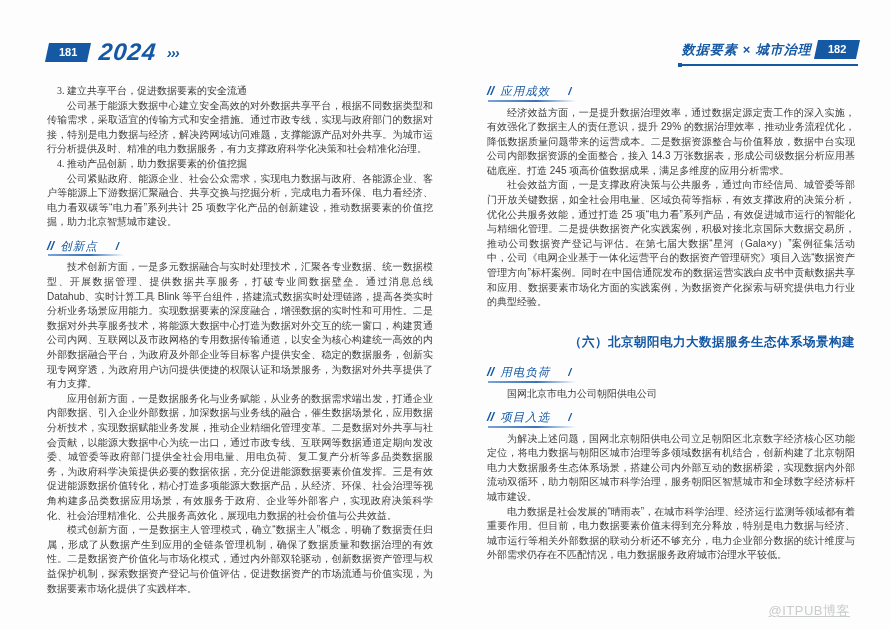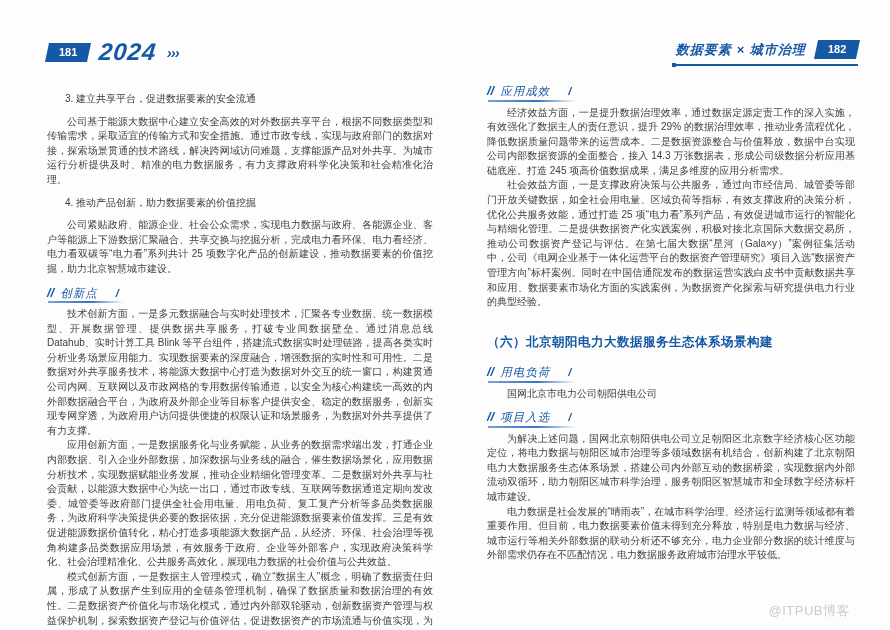--- a/index.html
+++ b/index.html
@@ -25,21 +25,21 @@
   .page-badge .unskew{display:inline-block;transform:skewX(12deg);}
   .logo{
     color:#1558a4;font-size:24px;font-weight:900;font-style:italic;
     letter-spacing:1px;transform:skewX(-6deg);line-height:1;
   }
   .chevrons{
     color:#1558a4;font-size:15px;font-weight:900;font-style:italic;
     letter-spacing:-1px;line-height:1;
   }
   .header-right{
-    position:relative;display:flex;align-items:center;gap:10px;
+    position:relative;display:flex;align-items:center;gap:4px;
     padding-bottom:7px;
     text-align:right;
   }
   .h-title{
     color:#1558a4;font-size:13px;font-weight:bold;font-style:italic;
     letter-spacing:1px;line-height:1;
   }
   .h-underline{
     position:absolute;left:-4px;right:0;bottom:0;height:2.5px;
     background:#1558a4;
@@ -51,47 +51,47 @@
   
   .col{position:absolute;top:84px;}
   .col-left{left:47px;width:386px;}
   .col-right{left:487px;width:368px;}
   .body{
     margin:0;font-size:10px;line-height:14.6px;
     text-align:justify;color:#404040;
   }
   .ind{text-indent:2em;}
   .h-num{
-    margin:8px;font-size:10px;line-height:14.6px;color:#3a3a3a;
-    text-indent:1em;text-align:justify;
+    margin:0;font-size:10px;line-height:14.6px;color:#3a3a3a;
+    text-indent:1em;text-align:justify;font-family:Liberation Serif, serif;
   }
   
   .sec-badge{
     position:relative;display:flex;align-items:baseline;gap:6px;
     width:fit-content;margin:9px 0 8px;color:#1558a4;
   }
   .col-right .sec-badge.first{margin-top:0;}
   .b-slash{font-size:13px;font-weight:900;font-style:italic;line-height:1;}
   .b-label{font-size:11.5px;font-weight:normal;font-style:italic;letter-spacing:1px;line-height:1;}
   .b-tail{font-size:11px;font-weight:900;font-style:italic;margin-left:12px;line-height:1;}
   .sec-badge::after{
     content:"";position:absolute;left:1px;bottom:-4px;height:2px;
     width:calc(100% + 4px);
     background:linear-gradient(90deg,#7aa3d8 0%,#3a72ba 55%,rgba(58,114,186,0) 100%);
   }
   
   .sec6-title{
     margin:24px 0 15px;color:#1558a4;font-size:12.5px;font-weight:bold;
-    text-align:left;letter-spacing:0.5px;line-height:1.3;
+    text-align:right;letter-spacing:0.5px;line-height:1.3;
   }
   .applicant{margin-bottom:4px;}
   
   .watermark{
     position:absolute;right:40px;bottom:10px;
-    color:#c9cbcd;font-size:13px;letter-spacing:0.5px;
+    color:#c9cbcd;font-size:13px;letter-spacing:0.5px;text-decoration:underline;
   }
 </style>
 </head>
 <body>
 
 <div class="page">
 
   <div class="header">
     <div class="header-left">
       <span class="page-badge"><span class="unskew">181</span></span>
@@ -100,21 +100,21 @@
     </div>
     <div class="header-right">
       <span class="h-title">数据要素 × 城市治理</span>
       <span class="page-badge"><span class="unskew">182</span></span>
       <span class="h-underline"></span>
     </div>
   </div>
 
   <div class="col col-left">
     <p class="h-num">3. 建立共享平台，促进数据要素的安全流通</p>
-    <p class="body ind">公司基于能源大数据中心建立安全高效的对外数据共享平台，根据不同数据类型和传输需求，采取适宜的传输方式和安全措施。通过市政专线，实现与政府部门的数据对接，探索场景贯通的技术路线，解决跨网域访问难题，支撑能源产品对外共享。为城市运行分析提供及时、精准的电力数据服务，有力支撑政府科学化决策和社会精准化治理。</p>
+    <p class="body ind">公司基于能源大数据中心建立安全高效的对外数据共享平台，根据不同数据类型和传输需求，采取适宜的传输方式和安全措施。通过市政专线，实现与政府部门的数据对接，特别是电力数据与经济，解决跨网域访问难题，支撑能源产品对外共享。为城市运行分析提供及时、精准的电力数据服务，有力支撑政府科学化决策和社会精准化治理。</p>
     <p class="h-num">4. 推动产品创新，助力数据要素的价值挖掘</p>
     <p class="body ind">公司紧贴政府、能源企业、社会公众需求，实现电力数据与政府、各能源企业、客户等能源上下游数据汇聚融合、共享交换与挖掘分析，完成电力看环保、电力看经济、电力看双碳等“电力看”系列共计 25 项数字化产品的创新建设，推动数据要素的价值挖掘，助力北京智慧城市建设。</p>
 
     <div class="sec-badge">
       <span class="b-slash">//</span>
       <span class="b-label">创新点</span>
       <span class="b-tail">/</span>
     </div>
 
     <p class="body ind">技术创新方面，一是多元数据融合与实时处理技术，汇聚各专业数据、统一数据模型、开展数据管理、提供数据共享服务，打破专业间数据壁垒。通过消息总线 Datahub、实时计算工具 Blink 等平台组件，搭建流式数据实时处理链路，提高各类实时分析业务场景应用能力。实现数据要素的深度融合，增强数据的实时性和可用性。二是数据对外共享服务技术，将能源大数据中心打造为数据对外交互的统一窗口，构建贯通公司内网、互联网以及市政网格的专用数据传输通道，以安全为核心构建统一高效的内外部数据融合平台，为政府及外部企业等目标客户提供安全、稳定的数据服务，创新实现专网穿透，为政府用户访问提供便捷的权限认证和场景服务，为数据对外共享提供了有力支撑。</p>

